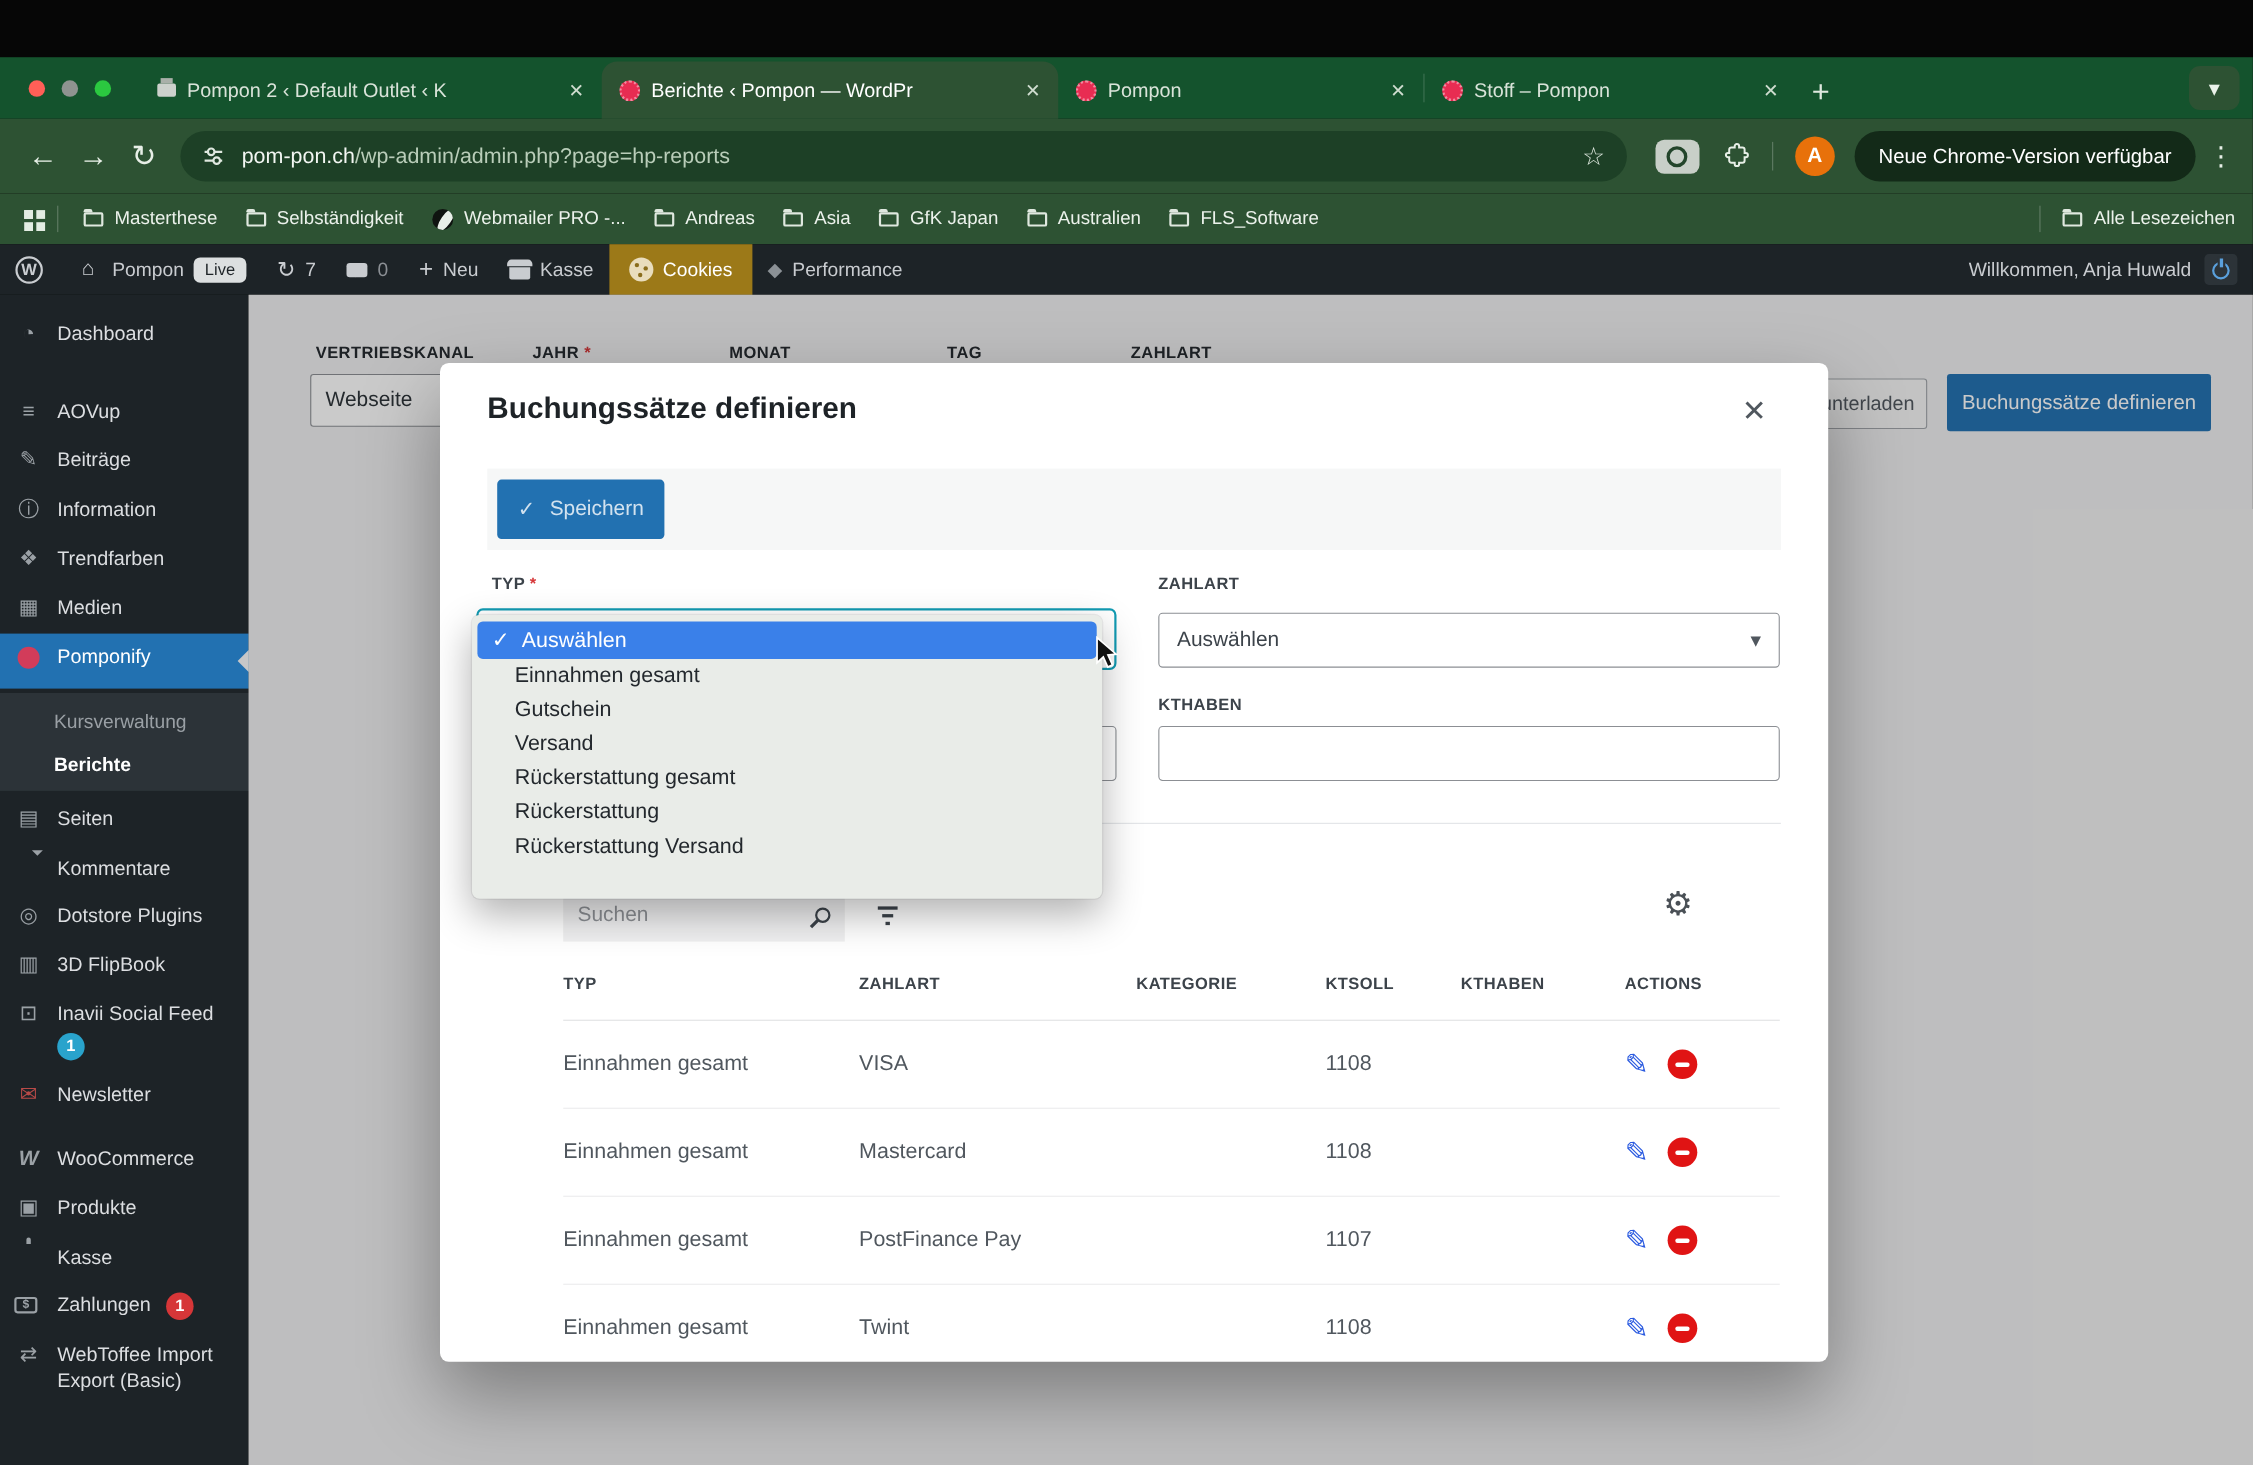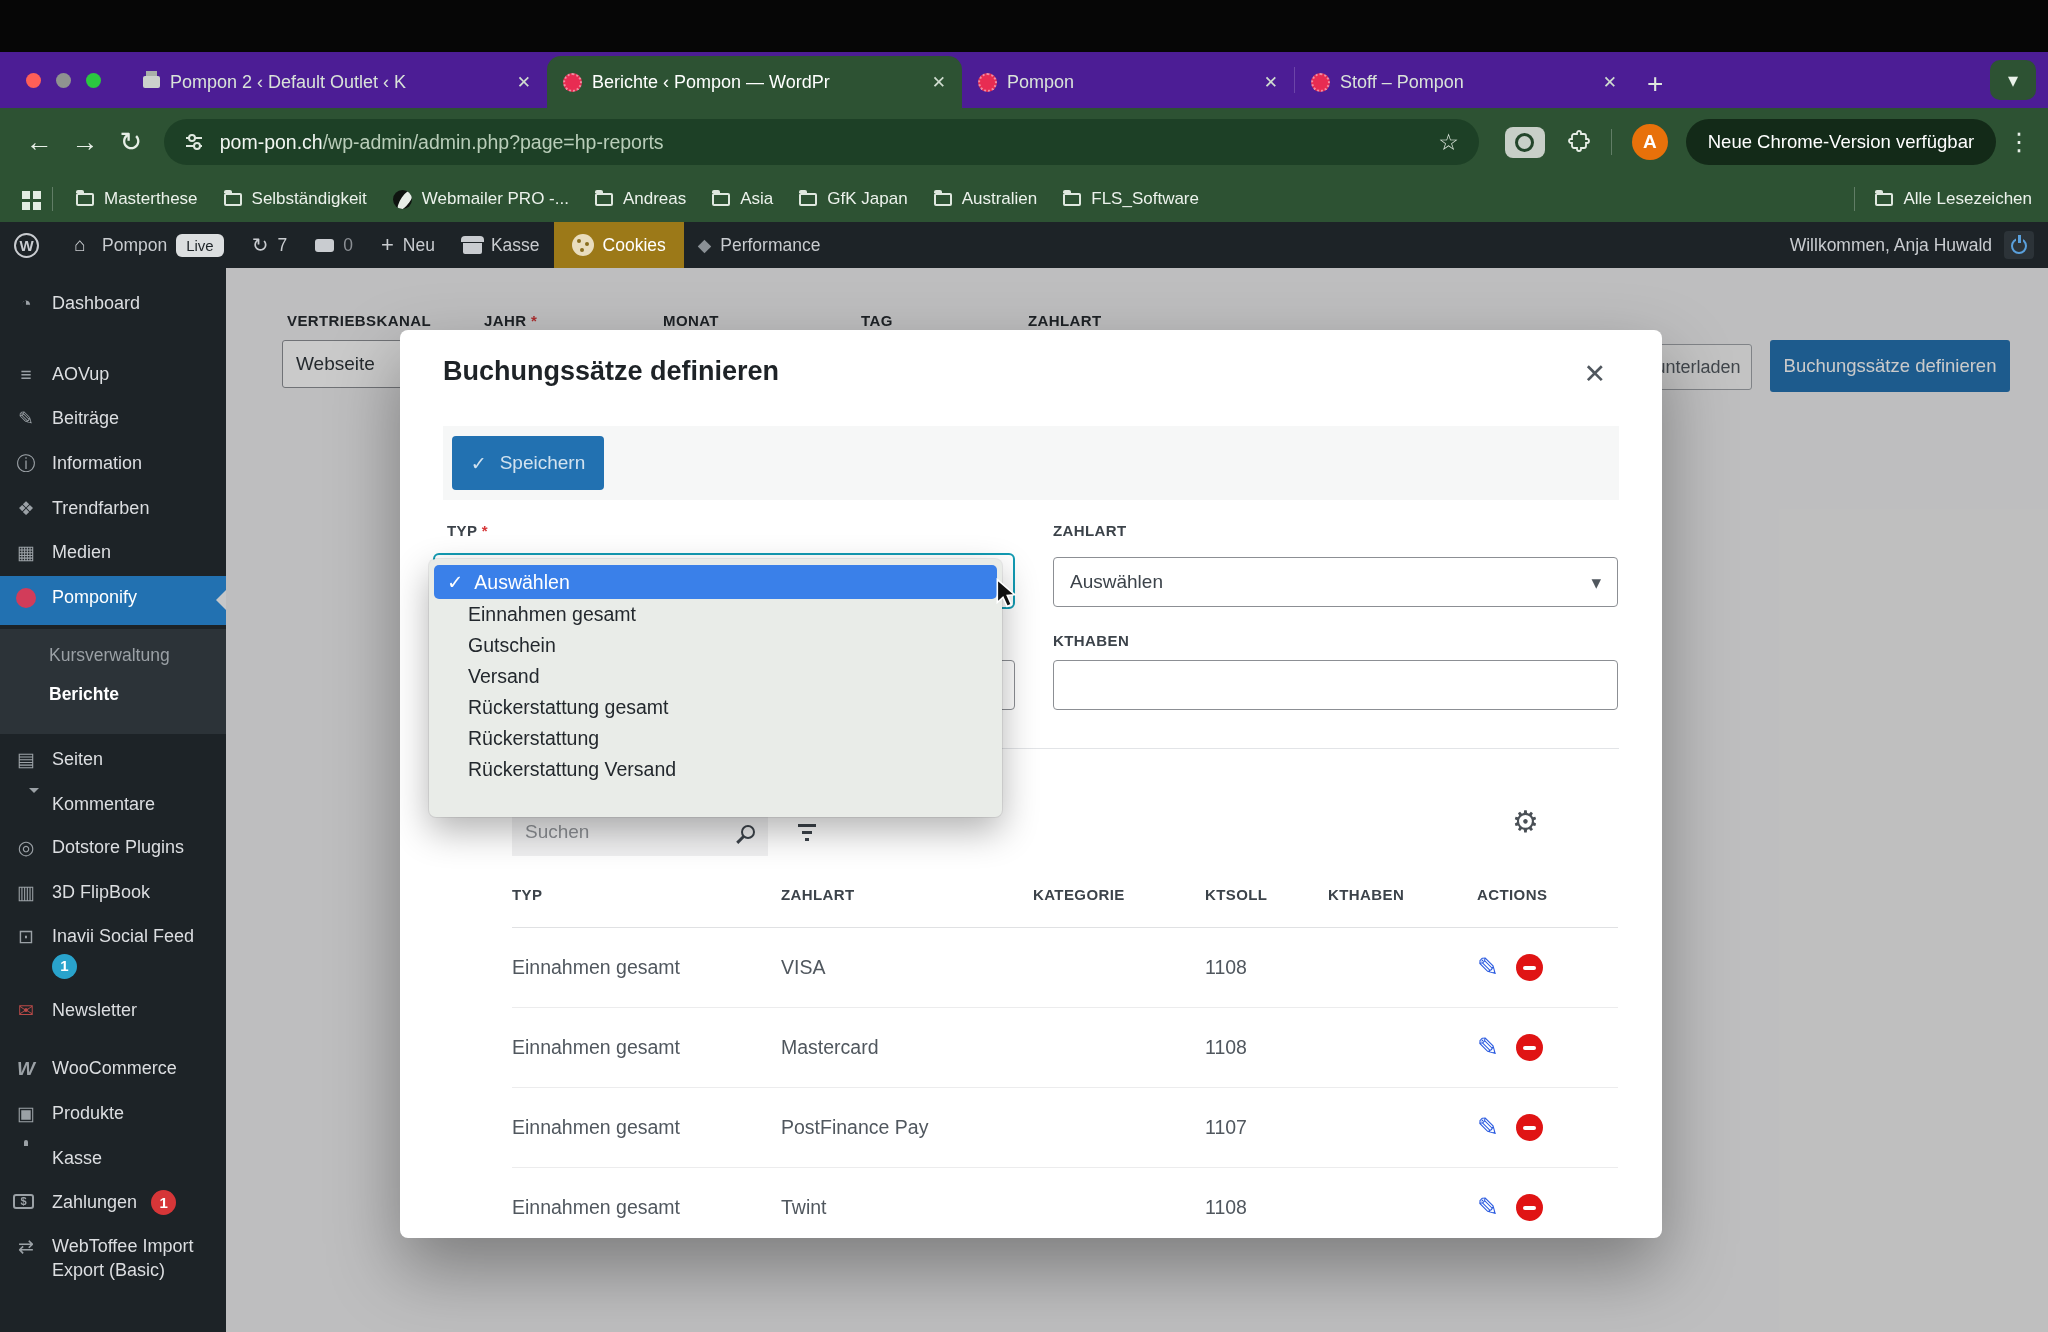--- a/index.html
+++ b/index.html
@@ -1,21 +1,21 @@
 <!DOCTYPE html>
 <html><head>
 <meta charset="utf-8">
 <style>
   * { margin:0; padding:0; box-sizing:border-box; }
   html,body { width:2048px; height:1332px; overflow:hidden; background:#000;
     font-family:"Liberation Sans", sans-serif; }
 
   
   .mac-top { position:absolute; top:0; left:0; right:0; height:52px; background:#060606; }
-  .tabstrip { position:absolute; top:52px; left:0; right:0; height:56px; background:#4c1d95;
+  .tabstrip { position:absolute; top:52px; left:0; right:0; height:56px; background:#14532d;
     display:flex; align-items:flex-end; }
   .traffic { display:flex; gap:15px; align-items:center; padding:0 26px 20px 26px; }
   .tl { width:15px; height:15px; border-radius:50%; }
   .tl.r { background:#ff5f57; } .tl.g2 { background:#8f9390; } .tl.gn { background:#2bc840; }
   .tab { display:flex; align-items:center; gap:10px; height:52px; padding:0 16px;
     color:#d9e3d9; font-size:18px; border-radius:14px 14px 0 0; position:relative; }
   .tab .t-title { max-width:270px; white-space:nowrap; overflow:hidden; }
   .tab.active { background:#2d5233; color:#fff; }
   .tab.w1 { width:420px; } .tab.w2 { width:415px; } .tab.w3 { width:332px; } .tab.w4 { width:338px; }
   .t-close { margin-left:auto; font-size:17px; color:#cfdccf; cursor:default; }
@@ -90,21 +90,21 @@
   
   .sidebar { position:absolute; top:268px; left:0; width:226px; bottom:0; background:#1d2327;
     color:#dcdee1; font-size:18px; padding-top:14px; overflow:visible; }
   .sb-item { display:flex; align-items:flex-start; gap:13px; padding:10px 8px 10px 13px; line-height:1.3; position:relative; }
   .sb-ic { width:26px; text-align:center; font-size:19px; color:#9ba1a6; flex:0 0 auto; font-style:normal; }
   .sb-item.active { background:#2271b1; color:#fff; }
   .sb-item.active::after { content:""; position:absolute; right:0; top:50%; transform:translateY(-50%);
     border:10px solid transparent; border-right-color:#c6c7c8; }
   .dot-red { width:20px; height:20px; border-radius:50%; background:#d23c5a; display:inline-block; margin-top:2px; }
   .mt26 { margin-top:26px; } .mt14 { margin-top:14px; }
-  .sb-sub { background:#2c3338; padding:16px 0 29px 49px; display:flex; flex-direction:column;
+  .sb-sub { background:#2c3338; padding:16px 0 13px 49px; display:flex; flex-direction:column;
     gap:18px; font-size:17.5px; margin:4px 0; }
   .sub-dim { color:#9aa0a5; } .sub-cur { color:#fff; font-weight:bold; }
   .sb-badge { min-width:25px; height:25px; border-radius:50%; color:#fff; font-size:15px; font-weight:bold;
     display:inline-flex; align-items:center; justify-content:center; margin-left:9px; padding:0 4px; }
   .b-red { background:#d63638; } .b-blue { background:#29a3cc; }
   .badge-block { display:flex; width:25px; margin:5px 0 0 0; }
   .ic-red { color:#b84a48; }
   .sb-label { flex:1 1 auto; }
   .i-card { width:21px; height:15px; border:2px solid #9ba1a6; border-radius:3px; display:flex;
     align-items:center; justify-content:center; font-size:11px; font-weight:bold; color:#9ba1a6; margin-top:4px; }

